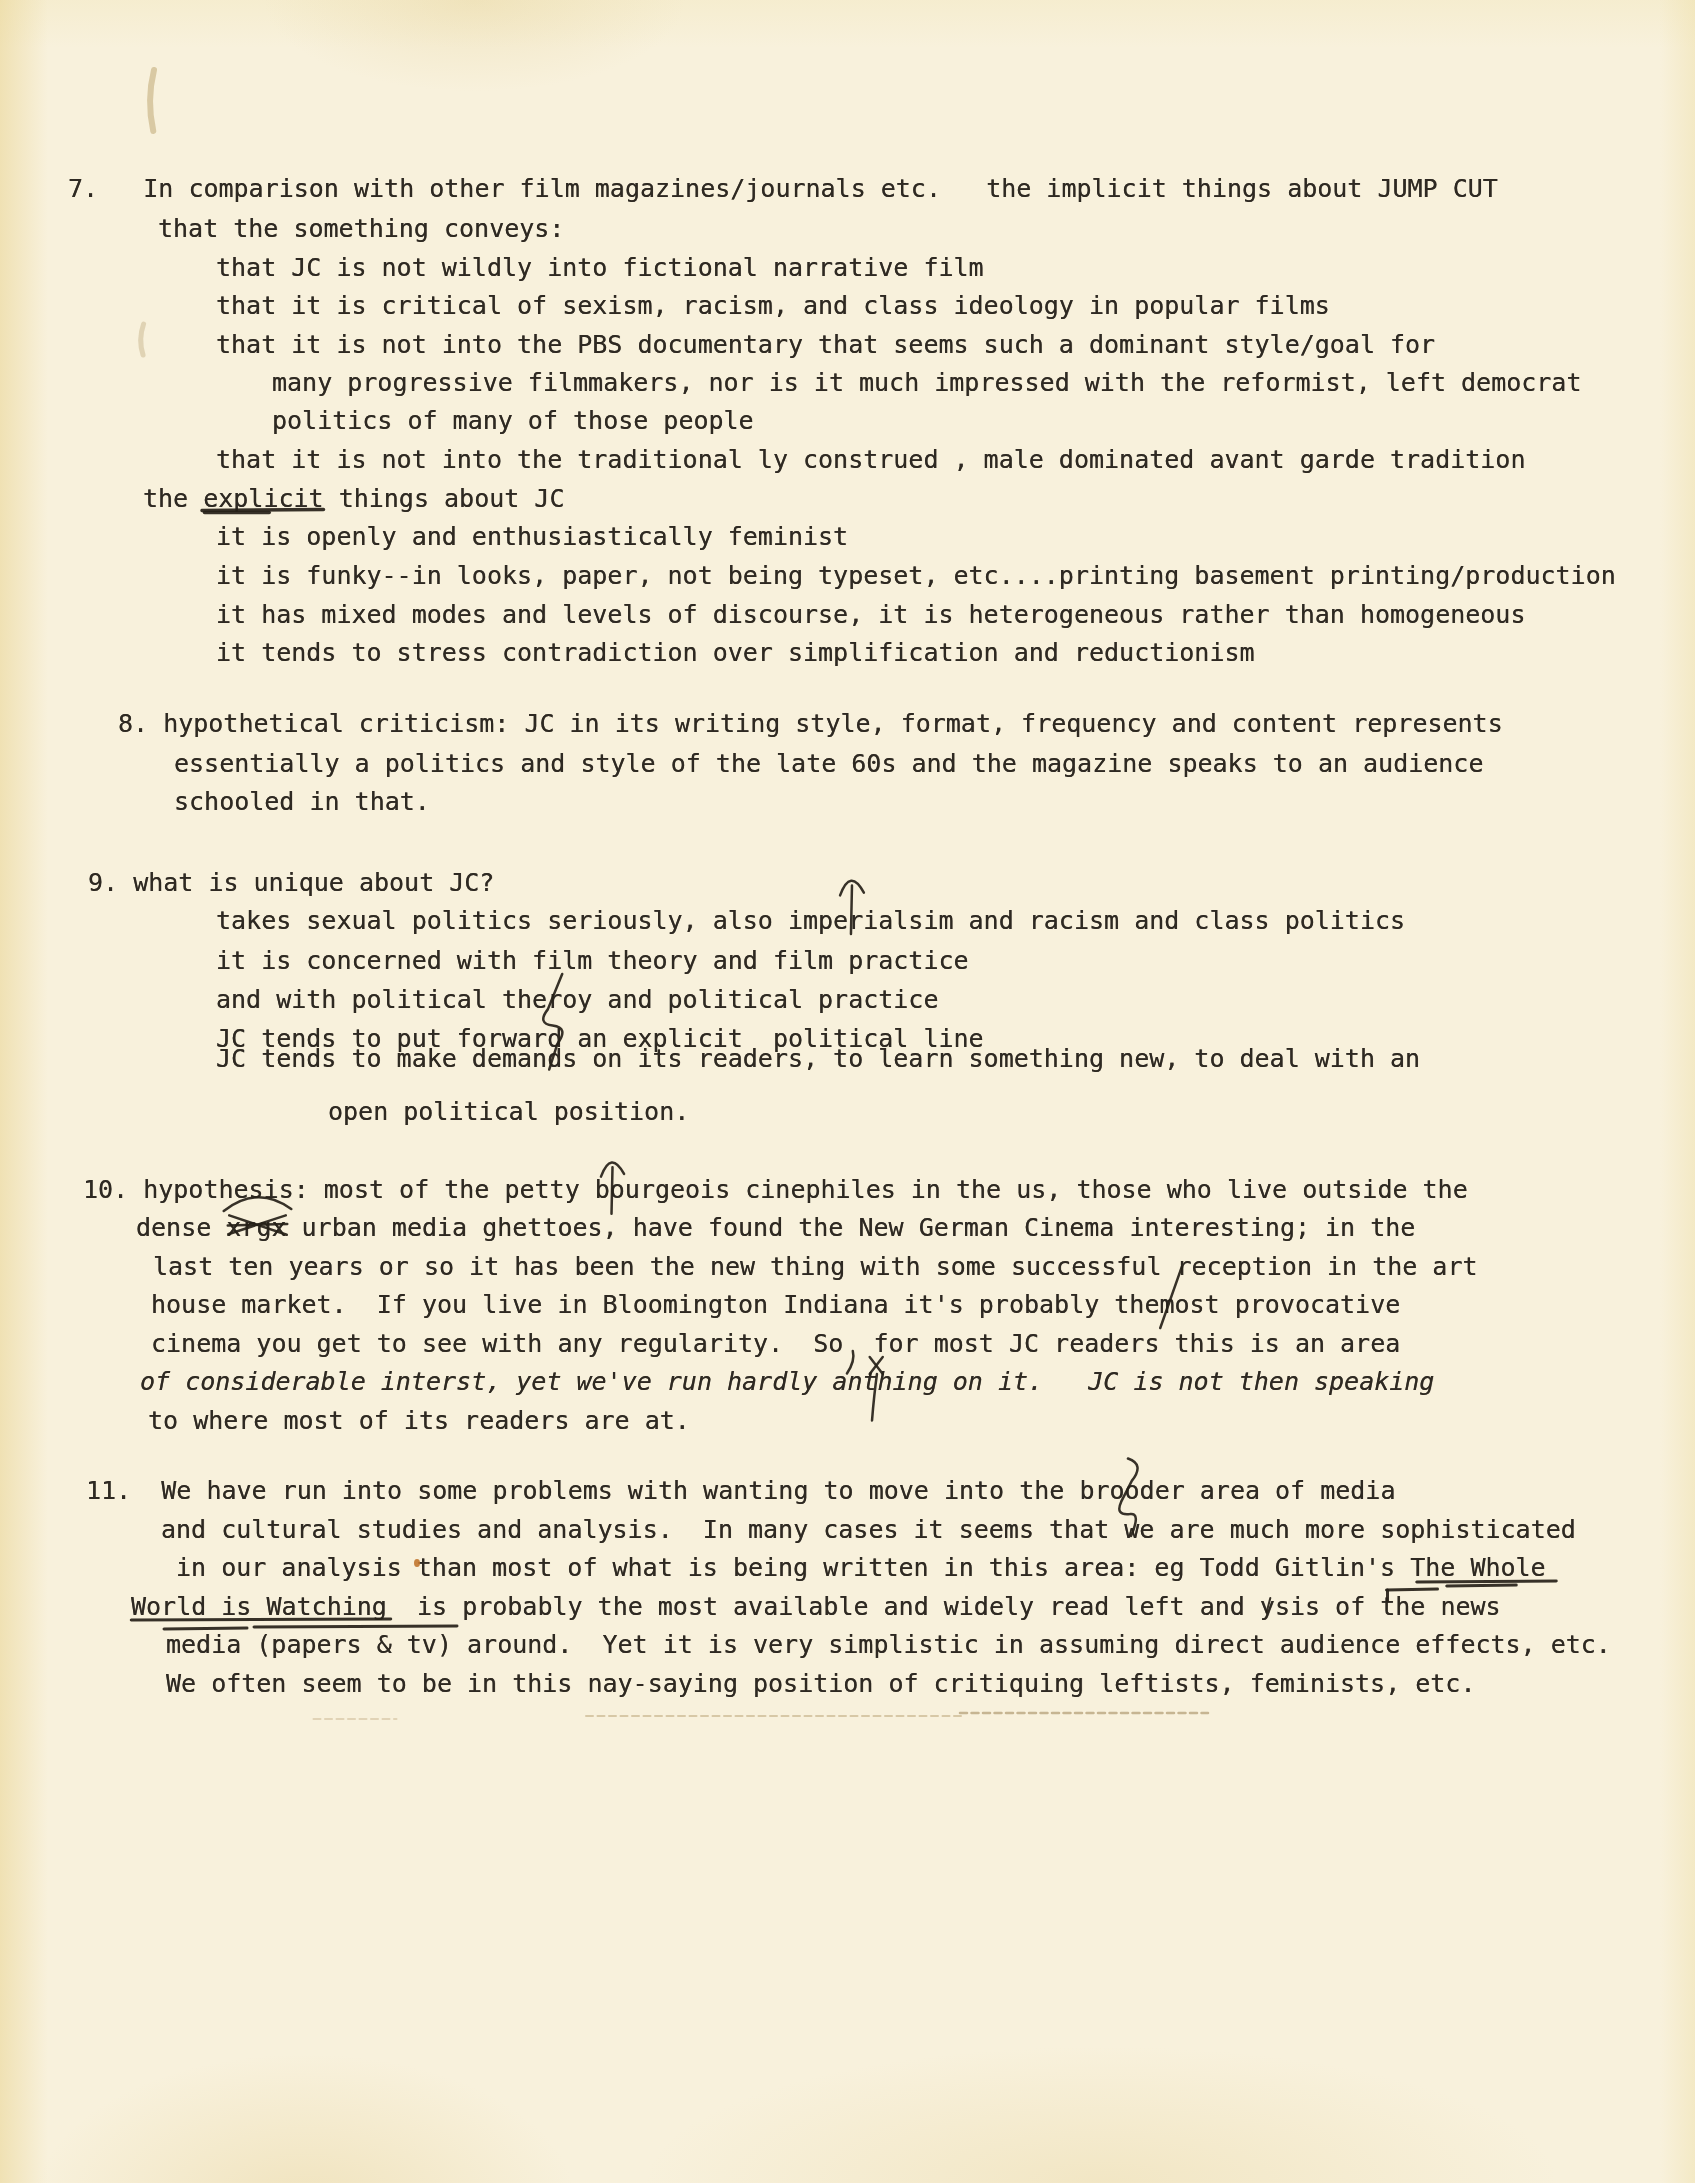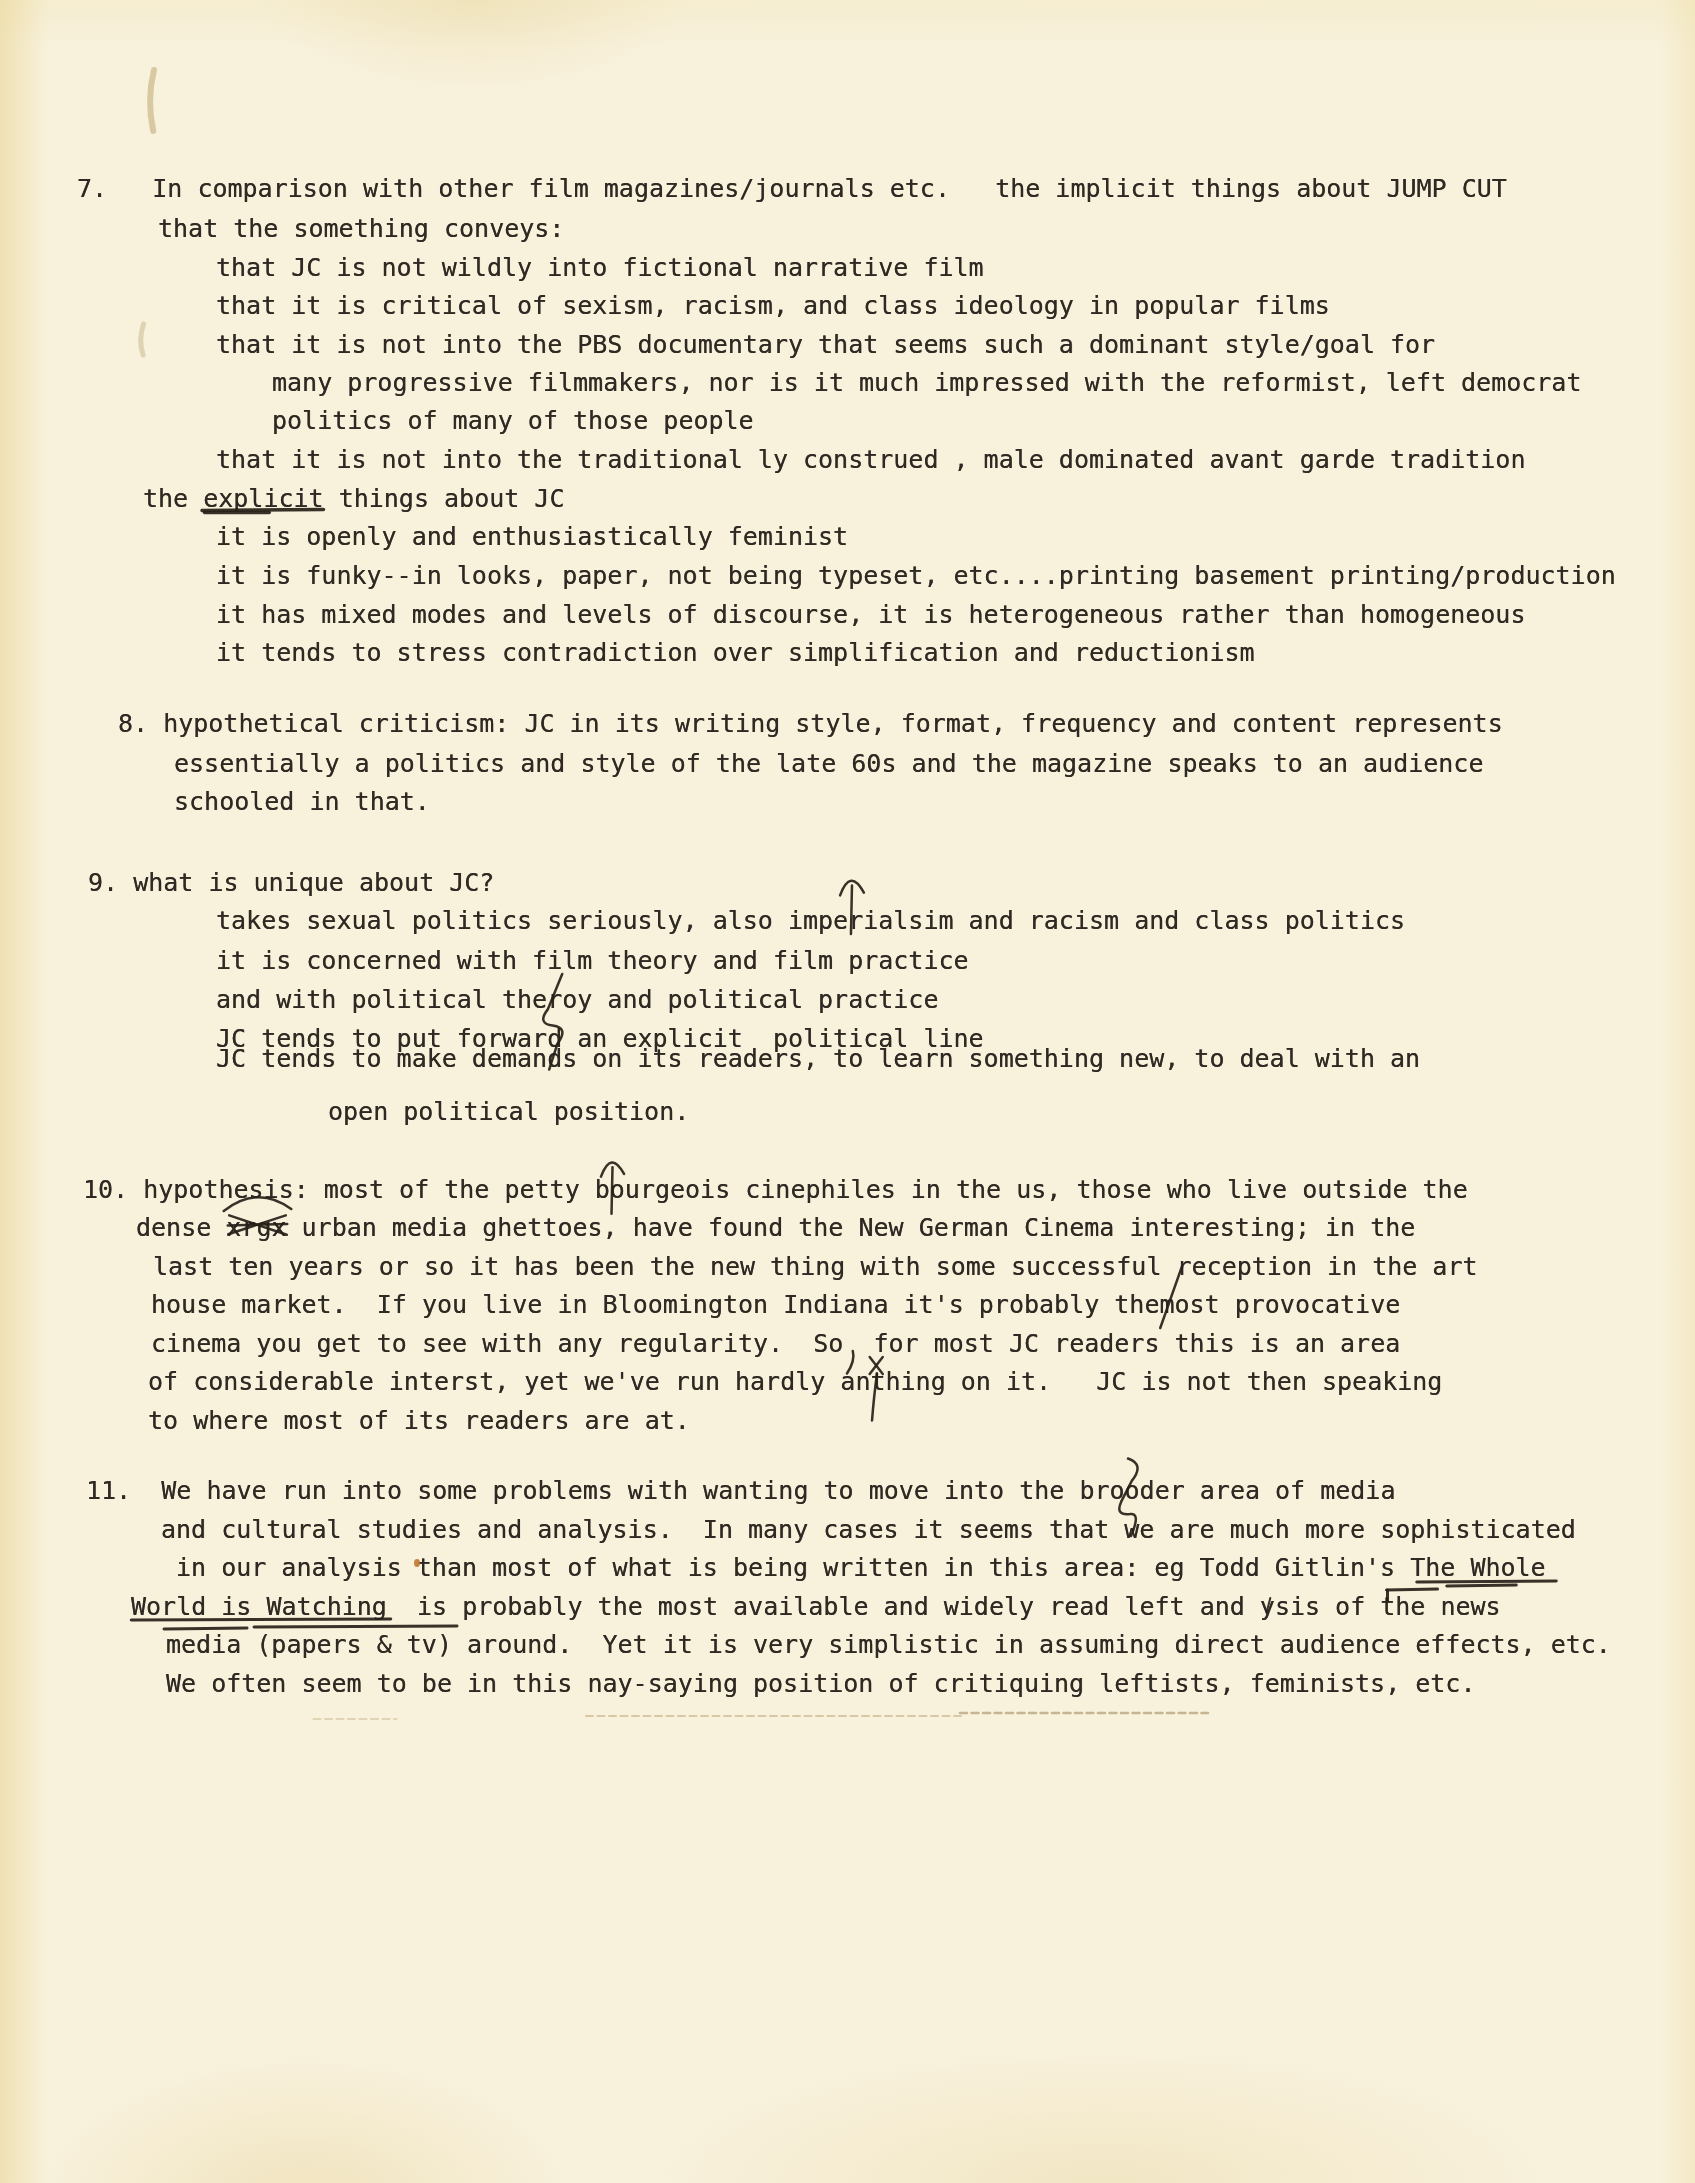--- a/index.html
+++ b/index.html
@@ -27,21 +27,21 @@
     letter-spacing:0px;
   }
   .annot{position:absolute;pointer-events:none;}
   .annot svg{display:block;overflow:visible;}
 </style>
 </head>
 <body>
 
 <div class="page">
   <div id="typed-layer">
-      <div class="typed-line" style="left: 77px; top: 174px;">7.   In comparison with other film magazines/journals etc.   the implicit things about JUMP CUT</div>
+      <div class="typed-line" style="left: 68px; top: 174px;">7.   In comparison with other film magazines/journals etc.   the implicit things about JUMP CUT</div>
       <div class="typed-line" style="left: 158px; top: 214px;">that the something conveys:</div>
       <div class="typed-line" style="left: 216px; top: 253px;">that JC is not wildly into fictional narrative film</div>
       <div class="typed-line" style="left: 216px; top: 291px;">that it is critical of sexism, racism, and class ideology in popular films</div>
       <div class="typed-line" style="left: 216px; top: 330px;">that it is not into the PBS documentary that seems such a dominant style/goal for</div>
       <div class="typed-line" style="left: 272px; top: 368px; text-align: center;">many progressive filmmakers, nor is it much impressed with the reformist, left democrat</div>
       <div class="typed-line" style="left: 272px; top: 406px;">politics of many of those people</div>
       <div class="typed-line" style="left: 216px; top: 445px;">that it is not into the traditional ly construed , male dominated avant garde tradition</div>
       <div class="typed-line" style="left: 143px; top: 484px;">the explicit things about JC</div>
       <div class="typed-line" style="left: 216px; top: 522px;">it is openly and enthusiastically feminist</div>
       <div class="typed-line" style="left: 216px; top: 561px;">it is funky--in looks, paper, not being typeset, etc....printing basement printing/production</div>
@@ -55,21 +55,21 @@
       <div class="typed-line" style="left: 216px; top: 946px;">it is concerned with film theory and film practice</div>
       <div class="typed-line" style="left: 216px; top: 985px; text-align: right;">and with political theroy and political practice</div>
       <div class="typed-line" style="left: 216px; top: 1024px;">JC tends to put forward an explicit  political line</div>
       <div class="typed-line" style="left: 216px; top: 1044px;">JC tends to make demands on its readers, to learn something new, to deal with an</div>
       <div class="typed-line" style="left: 282px; top: 1097px; margin-left: 46px;">open political position.</div>
       <div class="typed-line" style="left: 83px; top: 1175px;">10. hypothesis: most of the petty bourgeois cinephiles in the us, those who live outside the</div>
       <div class="typed-line" style="left: 136px; top: 1213px;">dense xrgx urban media ghettoes, have found the New German Cinema interesting; in the</div>
       <div class="typed-line" style="left: 153px; top: 1252px;">last ten years or so it has been the new thing with some successful reception in the art</div>
       <div class="typed-line" style="left: 151px; top: 1290px;">house market.  If you live in Bloomington Indiana it's probably themost provocative</div>
       <div class="typed-line" style="left: 151px; top: 1329px;">cinema you get to see with any regularity.  So  for most JC readers this is an area</div>
-      <div class="typed-line" style="left: 148px; top: 1367px;">of considerable interst, yet we've run hardly anthing on it.   JC is not then speaking</div>
+      <div class="typed-line" style="left: 140px; top: 1367px; font-style: italic;">of considerable interst, yet we've run hardly anthing on it.   JC is not then speaking</div>
       <div class="typed-line" style="left: 148px; top: 1406px;">to where most of its readers are at.</div>
       <div class="typed-line" style="left: 86px; top: 1476px;">11.  We have run into some problems with wanting to move into the brooder area of media</div>
       <div class="typed-line" style="left: 161px; top: 1515px;">and cultural studies and analysis.  In many cases it seems that we are much more sophisticated</div>
       <div class="typed-line" style="left: 176px; top: 1553px;">in our analysis than most of what is being written in this area: eg Todd Gitlin's The Whole</div>
       <div class="typed-line" style="left: 131px; top: 1592px;">World is Watching  is probably the most available and widely read left and ysis of the news</div>
       <div class="typed-line" style="left: 166px; top: 1630px;">media (papers &amp; tv) around.  Yet it is very simplistic in assuming direct audience effects, etc.</div>
       <div class="typed-line" style="left: 166px; top: 1669px;">We often seem to be in this nay-saying position of critiquing leftists, feminists, etc.</div>
     </div>
   <div id="annot-layer">
       <div class="annot" style="left: 200px; top: 507px;">

